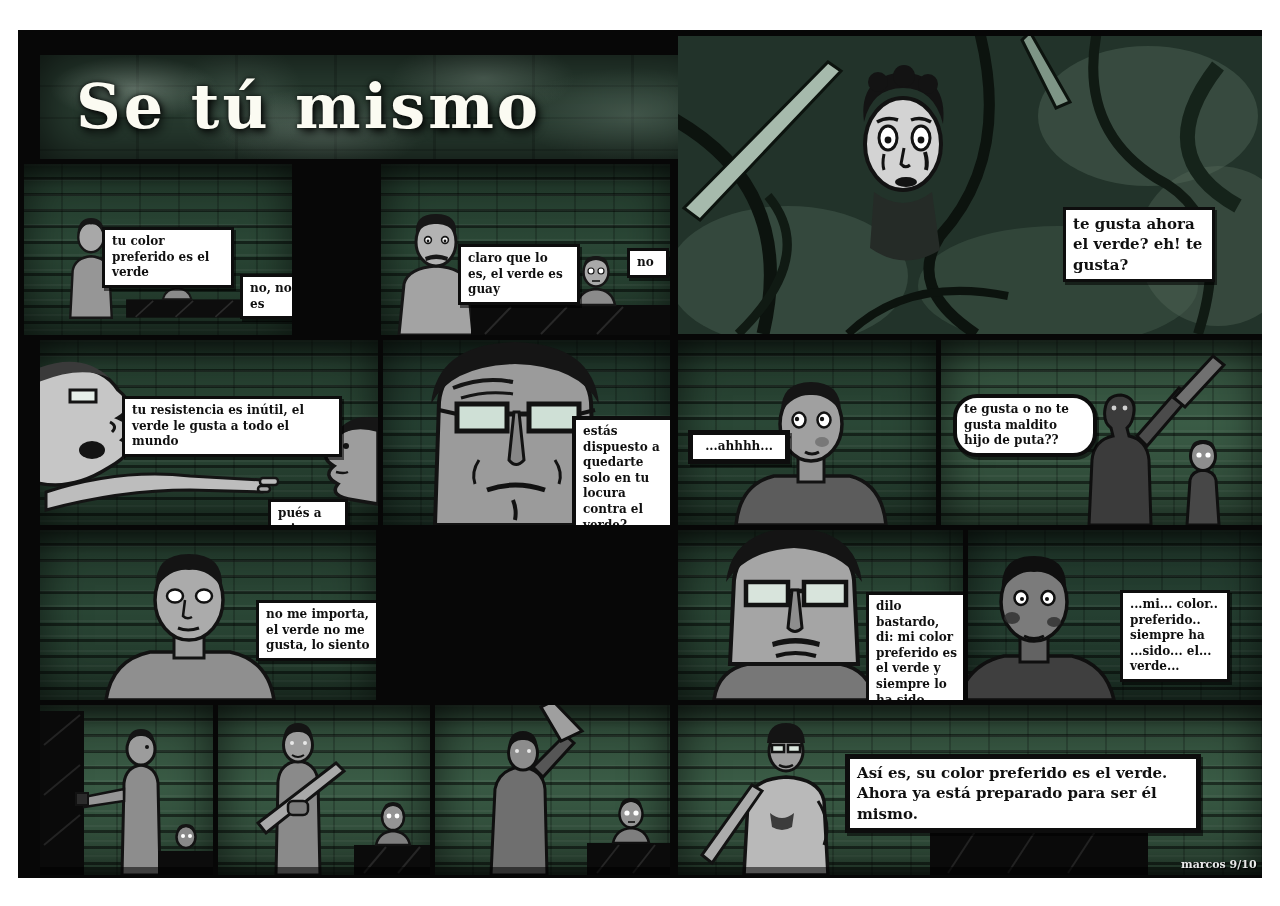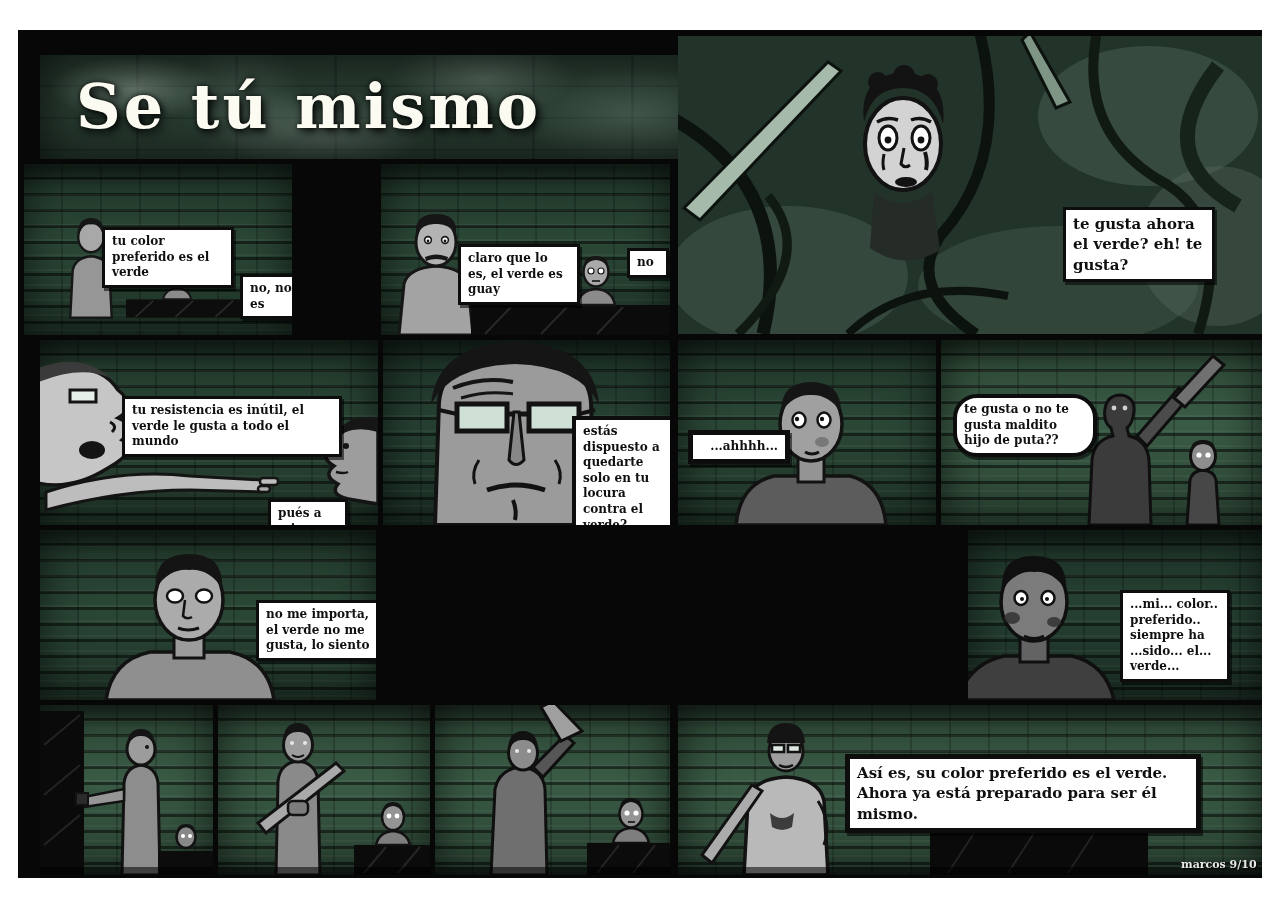--- a/index.html
+++ b/index.html
@@ -197,21 +197,21 @@
         <path d="M103 72 Q103 42 133 42 Q163 42 163 72 Q150 54 133 55 Q116 54 103 72 Z" fill="#151515"></path>
         <ellipse cx="121" cy="80" rx="6.5" ry="7.5" fill="#ffffff" stroke="#121212" stroke-width="2.5"></ellipse>
         <ellipse cx="146" cy="80" rx="6.5" ry="7.5" fill="#ffffff" stroke="#121212" stroke-width="2.5"></ellipse>
         <circle cx="119" cy="79" r="2.2" fill="#121212"></circle>
             <circle cx="144" cy="79" r="2.2" fill="#121212"></circle>
         <ellipse cx="144" cy="102" rx="7" ry="5" fill="#6e6e6e" opacity="0.8"></ellipse>
         <path d="M127 112 q7 4 14 0" stroke="#121212" stroke-width="3" fill="none"></path>
         <path d="M112 96 q-4 6 -2 12" stroke="#3a3a3a" stroke-width="3" fill="none"></path>
       </g>
     </svg>
-    <div class="bubble bubble--thick" style="left:10px;top:46px;width:78px;text-align:right;">...ahhhh...</div>
+    <div class="bubble bubble--thick" style="left:10px;top:46px;width:78px;text-align:center;">...ahhhh...</div>
   </div>
 
   <div class="panel wall wall--bright" style="left:923px;top:310px;width:321px;height:185px;">
     <svg viewBox="0 0 321 185">
       <g>
         <path d="M148 185 L151 120 Q153 100 172 96 L170 88 Q162 82 164 69 Q166 55 180 55 Q194 57 193 71 Q192 83 186 88 L188 96 Q206 100 208 120 L210 185 Z" fill="#3b3b3b" stroke="#0f0f0f" stroke-width="3"></path>
         <polygon points="196,96 238,48 249,56 206,106" fill="#4b4b4b" stroke="#0f0f0f" stroke-width="3"></polygon>
         <polygon points="233,58 272,16 283,25 244,67" fill="#707070" stroke="#0f0f0f" stroke-width="3"></polygon>
         <circle cx="173" cy="68" r="2.4" fill="#cfcfcf"></circle>
             <circle cx="184" cy="68" r="2.4" fill="#cfcfcf"></circle>
@@ -237,20 +237,36 @@
         <ellipse cx="135" cy="66" rx="8" ry="6.5" fill="#ffffff" stroke="#121212" stroke-width="2.5"></ellipse>
         <ellipse cx="164" cy="66" rx="8" ry="6.5" fill="#ffffff" stroke="#121212" stroke-width="2.5"></ellipse>
         <path d="M145 70 l-2 16 q4 4 9 1" stroke="#121212" stroke-width="2.5" fill="none"></path>
         <path d="M138 98 q10 4 21 0" stroke="#121212" stroke-width="3" fill="none"></path>
       </g>
     </svg>
     <div class="bubble" style="left:216px;top:26px;width:116px;">no me importa, el verde no me gusta, lo siento</div>
   </div>
 
 
+  <div class="panel wall wall--dim" style="left:660px;top:500px;width:285px;height:170px;">
+    <svg viewBox="0 0 285 170">
+      <g>
+        <path d="M36 170 Q40 140 70 134 L162 134 Q192 140 196 170 Z" fill="#777777" stroke="#121212" stroke-width="3.5"></path>
+        <path d="M52 134 L56 50 Q60 12 116 10 Q172 12 176 50 L180 134 Z" fill="#a5a5a5" stroke="#121212" stroke-width="4"></path>
+        <path d="M48 52 Q54 0 116 -2 Q178 0 184 52 Q162 20 116 18 Q70 20 48 52 Z" fill="#141414"></path>
+        <rect x="68" y="52" width="42" height="23" fill="#d8e4dc" stroke="#121212" stroke-width="4.5"></rect>
+        <rect x="126" y="52" width="42" height="23" fill="#d8e4dc" stroke="#121212" stroke-width="4.5"></rect>
+        <line x1="110" y1="61" x2="126" y2="61" stroke="#121212" stroke-width="4.5"></line>
+        <path d="M114 60 L110 98 Q117 105 124 98 L120 60 Z" fill="#8e8e8e" stroke="#121212" stroke-width="3"></path>
+        <path d="M94 112 Q117 104 142 112 L141 117 Q117 110 95 117 Z" fill="#141414"></path>
+        <path d="M98 126 Q117 120 138 126" stroke="#121212" stroke-width="4" fill="none"></path>
+      </g>
+    </svg>
+    <div class="bubble" style="left:188px;top:18px;width:84px;">dilo bastardo, di: mi color preferido es el verde y siempre lo ha sido</div>
+  </div>
 
   <div class="panel wall wall--dark" style="left:950px;top:500px;width:294px;height:170px;">
     <svg viewBox="0 0 294 170">
       <g>
         <path d="M-10 170 Q0 134 36 126 L104 126 Q138 134 146 170 Z" fill="#3f3f3f" stroke="#0f0f0f" stroke-width="3.5"></path>
         <rect x="52" y="108" width="28" height="24" fill="#636363" stroke="#0f0f0f" stroke-width="3"></rect>
         <ellipse cx="66" cy="72" rx="33" ry="39" fill="#7b7b7b" stroke="#0f0f0f" stroke-width="3.5"></ellipse>
         <path d="M34 60 Q32 26 66 26 Q100 26 98 60 Q84 40 66 42 Q48 40 34 60 Z" fill="#0f0f0f"></path>
         <ellipse cx="53" cy="68" rx="6.5" ry="7" fill="#ffffff" stroke="#0f0f0f" stroke-width="2.5"></ellipse>
         <ellipse cx="80" cy="68" rx="6.5" ry="7" fill="#ffffff" stroke="#0f0f0f" stroke-width="2.5"></ellipse>

